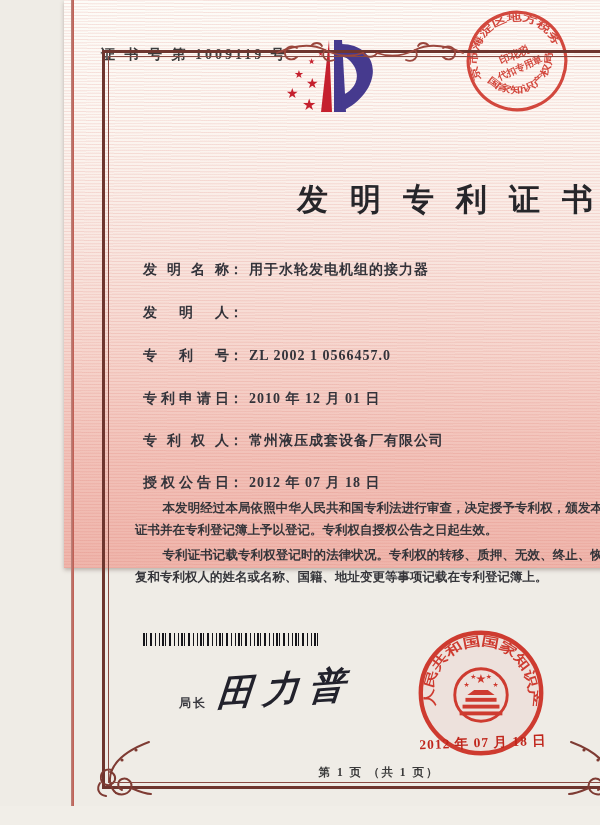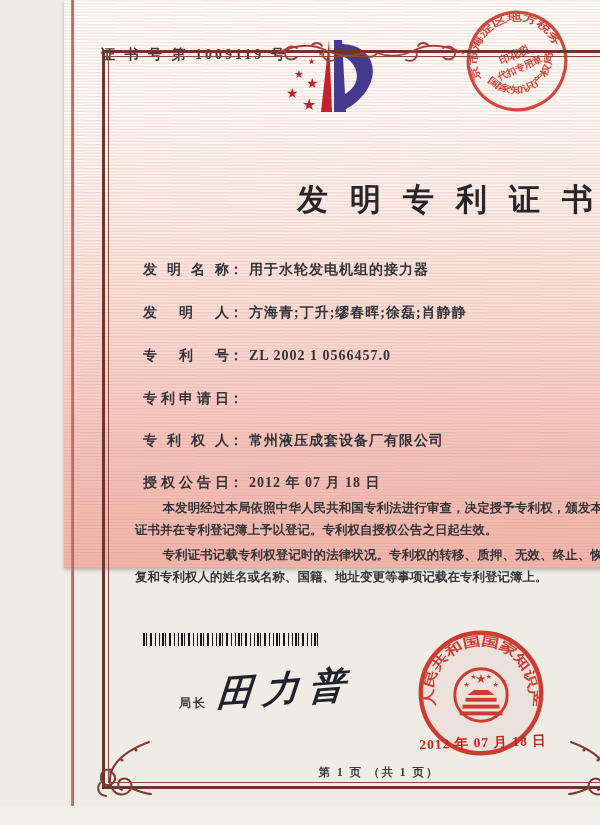--- a/index.html
+++ b/index.html
@@ -132,30 +132,30 @@
       <div class="title">发明专利证书</div>
 
       <div class="frow r0">
         <span class="lbl">发明名称</span>
           <span class="colon">：</span>
           <span class="val">用于水轮发电机组的接力器</span>
       </div>
       <div class="frow r1">
         <span class="lbl">发明人</span>
           <span class="colon">：</span>
-          <span class="val">方海青;丁升;缪春晖;徐磊;肖静静</span>
       </div>
       <div class="frow r2">
         <span class="lbl">专利号</span>
           <span class="colon">：</span>
           <span class="val">ZL 2002 1 0566457.0</span>
       </div>
       <div class="frow r3">
         <span class="lbl">专利申请日</span>
           <span class="colon">：</span>
+          <span class="val">2010 年 12 月 01 日</span>
       </div>
       <div class="frow r4">
         <span class="lbl">专利权人</span>
           <span class="colon">：</span>
           <span class="val">常州液压成套设备厂有限公司</span>
       </div>
       <div class="frow r5">
         <span class="lbl">授权公告日</span>
           <span class="colon">：</span>
           <span class="val">2012 年 07 月 18 日</span>

